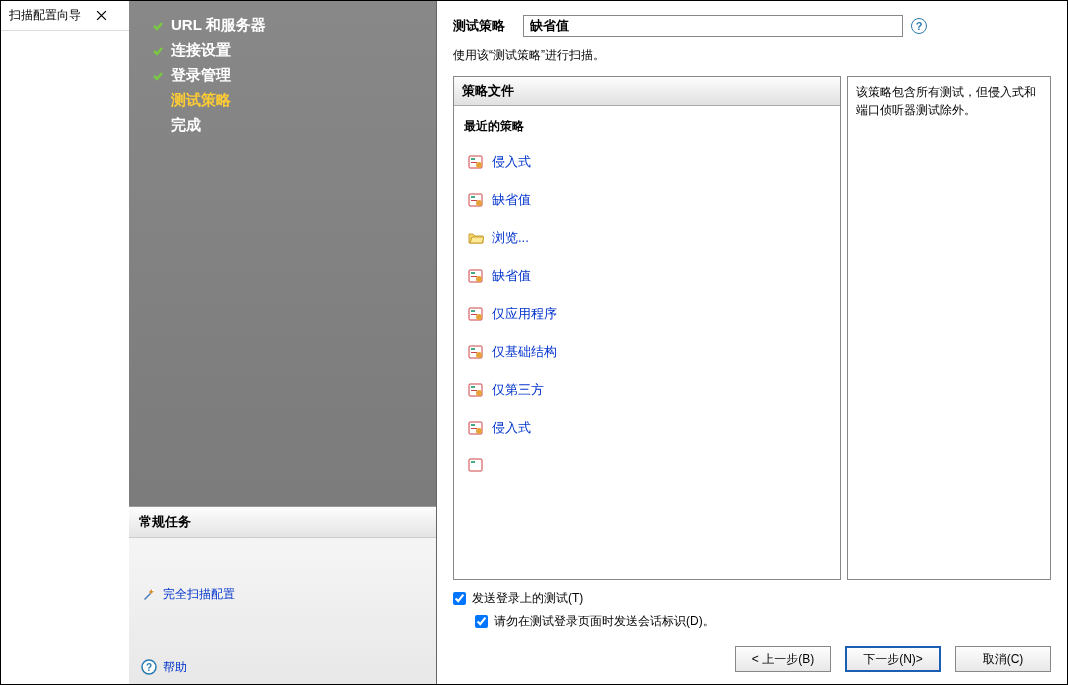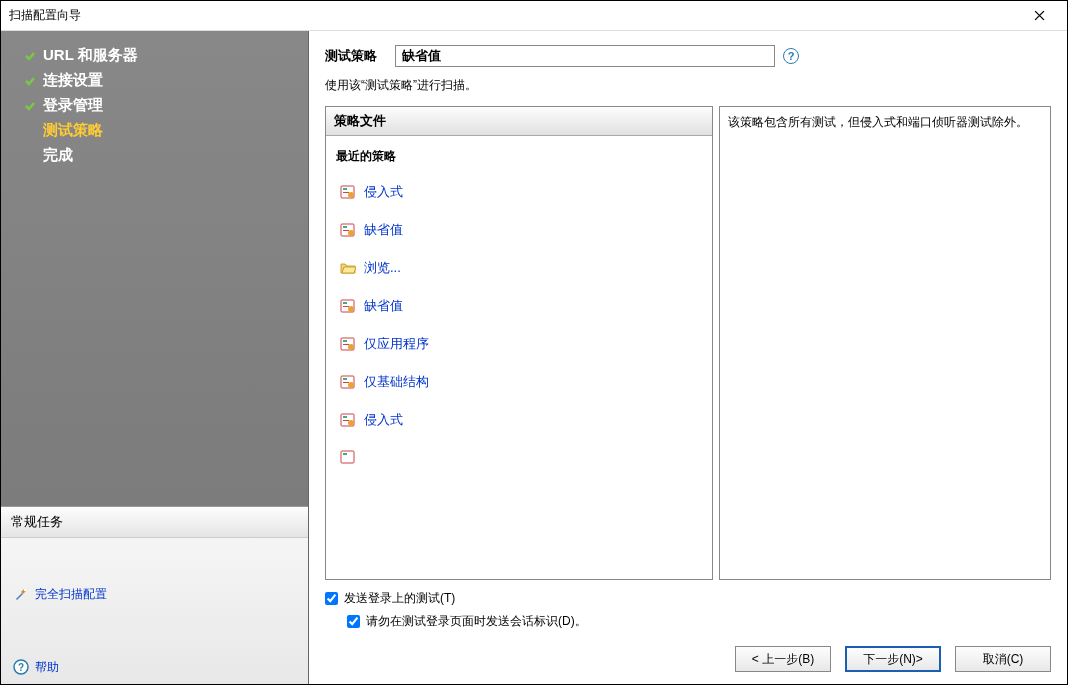--- a/index.html
+++ b/index.html
@@ -1,31 +1,31 @@
 <!DOCTYPE html>
 <html><head>
 <meta charset="utf-8">
 <style>
 * { box-sizing: border-box; margin: 0; padding: 0; }
 body { font-family: "Microsoft YaHei", "SimSun", sans-serif; font-size: 12px; background: #fff; overflow: hidden; }
-.window { width: 1068px; height: 685px; border: 1px solid #000; display: flex; flex-direction: column; background: #fff; }
+.window { width: 1068px; height: 685px; border: 1px solid #000; display: flex; flex-direction: row; background: #fff; }
 .titlebar { height: 30px; display: flex; align-items: center; padding: 0 8px; background: #fff; border-bottom: 1px solid #ddd; }
 .titlebar-text { flex: 1; font-size: 12px; }
 .titlebar-close { width: 40px; height: 28px; display: flex; align-items: center; justify-content: center; cursor: pointer; }
 .titlebar-close svg { width: 11px; height: 11px; }
 .body { flex: 1; display: flex; overflow: hidden; }
 .sidebar { width: 308px; background: linear-gradient(to bottom, #888, #777); display: flex; flex-direction: column; border-right: 1px solid #666; }
 .nav { flex: 1; padding: 12px 0; }
 .nav-item { display: flex; align-items: center; padding: 3px 10px 3px 22px; color: #fff; font-size: 15px; font-weight: bold; cursor: pointer; }
 .nav-item .check { width: 14px; height: 14px; margin-right: 6px; display: flex; align-items: center; justify-content: center; }
 .nav-item .check svg { width: 12px; height: 12px; }
 .nav-item.active { color: #ffcc33; }
 .nav-item.no-check { padding-left: 42px; }
 .tasks-panel { background: linear-gradient(to bottom, #f8f8f8, #e8e8e8); border-top: 1px solid #999; }
-.tasks-header { padding: 6px 10px; font-weight: normal; font-size: 13px; border-bottom: 1px solid #ccc; background: linear-gradient(to bottom, #fdfdfd, #e4e4e4); }
+.tasks-header { padding: 6px 10px; font-weight: bold; font-size: 13px; border-bottom: 1px solid #ccc; background: linear-gradient(to bottom, #fdfdfd, #e4e4e4); }
 .task-item { display: flex; align-items: flex-start; padding: 8px 12px; cursor: pointer; color: #0033cc; margin-top: 40px; }
 .task-item .ticon { width: 16px; height: 16px; margin-right: 6px; display: flex; align-items: center; justify-content: center; }
 .main { flex: 1; display: flex; flex-direction: column; background: #fff; padding: 14px 16px 12px 16px; }
 .row1 { display: flex; align-items: center; margin-bottom: 10px; }
 .lbl-policy { font-weight: bold; font-size: 13px; margin-right: 18px; }
 .policy-input { flex: 0 0 380px; height: 22px; border: 1px solid #888; padding: 2px 6px; font-weight: bold; font-size: 13px; background: #fff; }
 .help-icon { width: 16px; height: 16px; margin-left: 8px; border: 1.5px solid #2a7ab0; border-radius: 50%; color: #2a7ab0; font-weight: bold; font-size: 11px; display: flex; align-items: center; justify-content: center; cursor: pointer; }
 .hint { margin-bottom: 12px; font-size: 12px; }
 .panels { flex: 1; display: flex; gap: 6px; overflow: hidden; }
 .panel-left { flex: 0 0 388px; border: 1px solid #888; display: flex; flex-direction: column; overflow: hidden; }
@@ -185,20 +185,29 @@
                   </svg></span>
               <span class="plabel">仅基础结构</span>
             </div>
             <div class="policy-item">
               <span class="picon"><svg viewBox="0 0 16 16">
                     <rect x="1" y="2" width="13" height="12" rx="1" fill="#fff" stroke="#c44" stroke-width="1"></rect>
                     <rect x="3" y="4" width="4" height="2" fill="#4a8"></rect>
                     <rect x="3" y="8" width="6" height="1" fill="#c44"></rect>
                     <circle cx="11" cy="11" r="3" fill="#e8a23a"></circle>
                   </svg></span>
+              <span class="plabel">仅第三方</span>
+            </div>
+            <div class="policy-item">
+              <span class="picon"><svg viewBox="0 0 16 16">
+                    <rect x="1" y="2" width="13" height="12" rx="1" fill="#fff" stroke="#c44" stroke-width="1"></rect>
+                    <rect x="3" y="4" width="4" height="2" fill="#4a8"></rect>
+                    <rect x="3" y="8" width="6" height="1" fill="#c44"></rect>
+                    <circle cx="11" cy="11" r="3" fill="#e8a23a"></circle>
+                  </svg></span>
               <span class="plabel">侵入式</span>
             </div>
             <div class="policy-item">
               <span class="picon"><svg viewBox="0 0 16 16">
                     <rect x="1" y="2" width="13" height="12" rx="1" fill="#fff" stroke="#c44" stroke-width="1"></rect>
                     <rect x="3" y="4" width="4" height="2" fill="#4a8"></rect>
                   </svg></span>
             </div>
           </div>
         </div>

